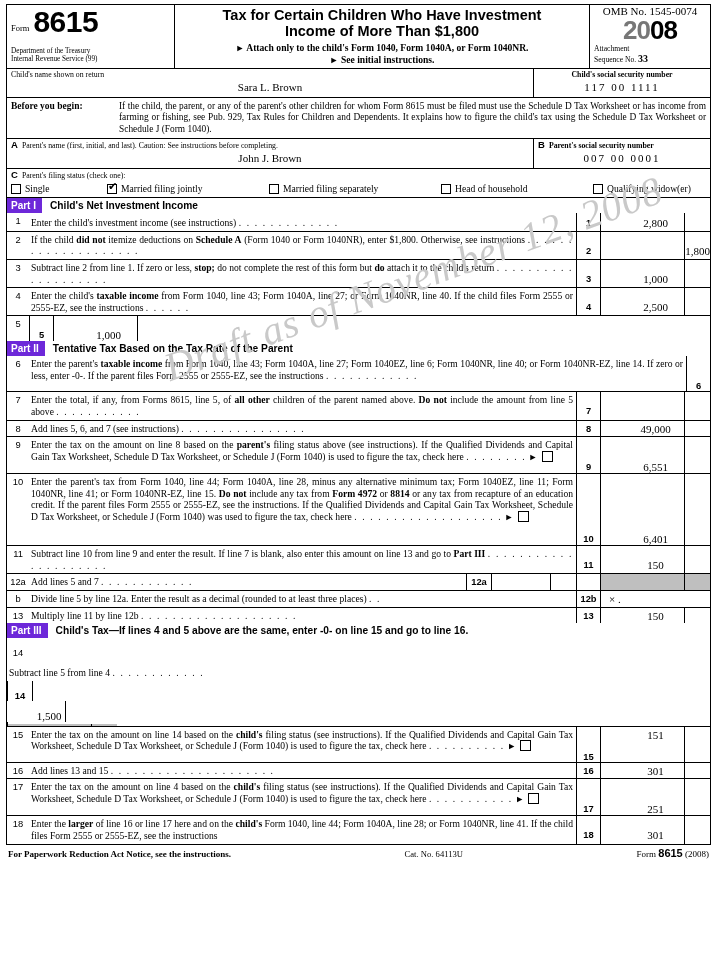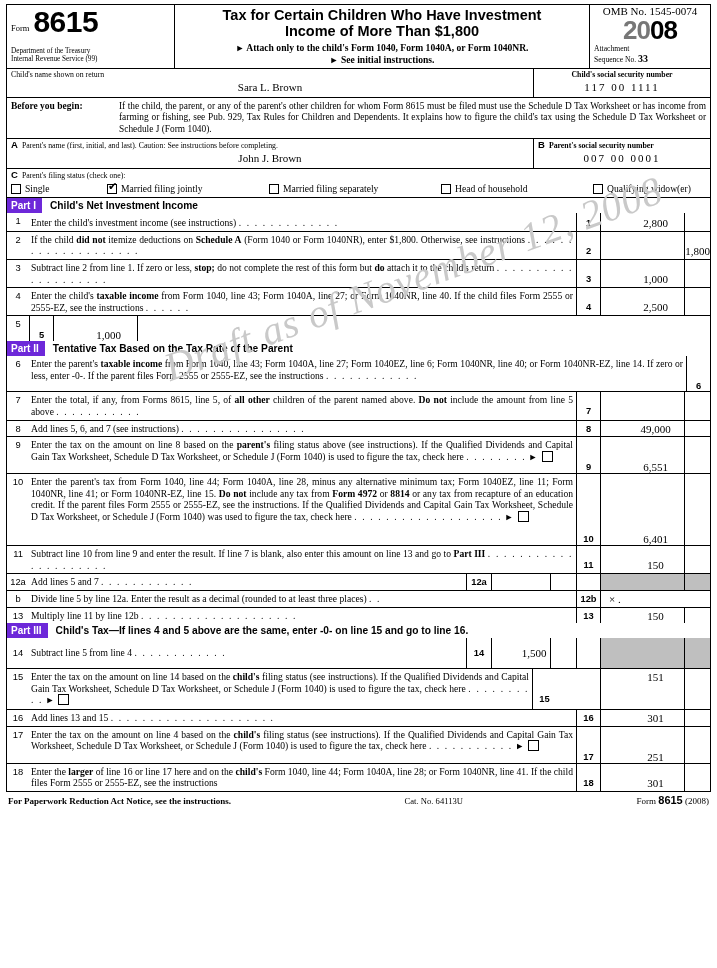--- a/index.html
+++ b/index.html
@@ -332,40 +332,40 @@
     </div>
   </div>
 
   <div class="partbar">
     <div class="pl">Part III</div>
     <div class="pt">Child's Tax—If lines 4 and 5 above are the same, enter -0- on line 15 and go to line 16.</div>
   </div>
 
   <div class="body">
 
-    <div class="line nb" style="min-height:30px;">
+    <div class="line nb" style="min-height:30px;flex-direction:column;">
       <div class="num" style="padding-top:9px;">14</div>
       <div class="txt" style="padding-top:9px;">
         Subtract line 5 from line 4 <span class="dots">. . . . . . . . . . . .</span>
       </div>
       <div class="l12a-label" style="padding-top:9px;">14</div>
       <div class="l12a-amt" style="position:relative;padding-top:9px;text-align:center;font-size:11px;"><span>1,500</span><span class="cents" style="position:absolute;right:0;top:0;bottom:0;width:26px;border-left:0.8px solid #000;"></span></div>
       <div class="boxnum"></div>
       <div class="amt shade">
           <span class="cents"></span>
         </div>
     </div>
 
     <div class="line">
       <div class="num">15</div>
       <div class="txt just">
         Enter the tax on the amount on line 14 based on the <b>child's</b> filing status (see instructions). If the Qualified Dividends and Capital Gain Tax Worksheet, Schedule D Tax Worksheet, or Schedule J (Form 1040) is used to figure the tax, check here <span class="dots">. . . . . . . . . .</span> <span class="rarrow">►</span><span class="arrowbox"></span>
       </div>
       <div class="boxnum" style="padding-top:24px;">15</div>
-      <div class="amt" style="margin-left:44px;"><span>151</span><span class="cents"></span></div>
+      <div class="amt" style=""><span>151</span><span class="cents"></span></div>
     </div>
 
     <div class="line">
       <div class="num">16</div>
       <div class="txt" style="padding-top:2px;">
         Add lines 13 and 15 <span class="dots">. . . . . . . . . . . . . . . . . . . . .</span>
       </div>
       <div class="boxnum" style="padding-top:2px;">16</div>
       <div class="amt" style="padding-top:2px;"><span>301</span><span class="cents"></span></div>
     </div>

